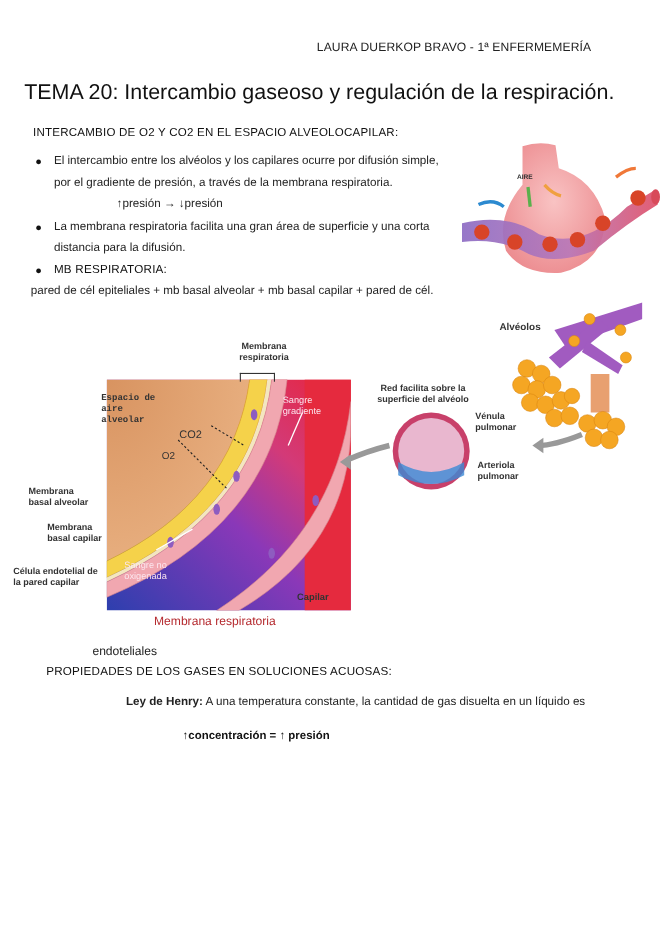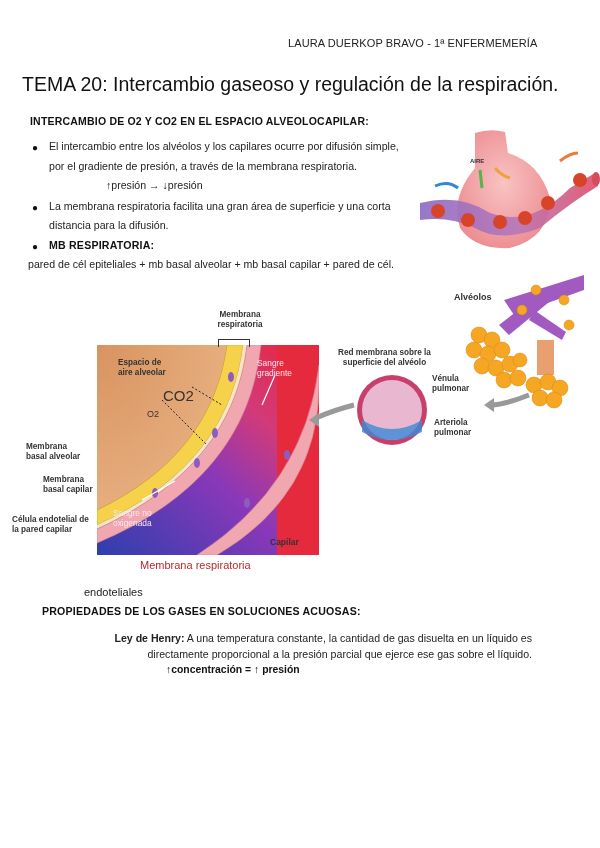--- a/index.html
+++ b/index.html
@@ -1,21 +1,21 @@
 <!DOCTYPE html>
 <html><head>
 <meta charset="utf-8">
 <style>
   * { margin: 0; padding: 0; box-sizing: border-box; }
   html, body { width: 600px; height: 848px; background: #ffffff; overflow: hidden; }
   body { position: relative; font-family: "Liberation Sans", sans-serif; color: #111; }
   .abs { position: absolute; }
   .header-author { left: 288px; top: 37px; font-size: 11px; letter-spacing: 0.1px; color: #222; }
   .page-title { left: 22px; top: 73px; font-size: 19.5px; color: #111; white-space: nowrap; }
-  .section-heading { font-weight: bold; font-size: 10.5px; letter-spacing: 0.2px; white-space: nowrap; }
+  .section-heading { font-weight: normal; font-size: 10.5px; letter-spacing: 0.2px; white-space: nowrap; }
   .body-text { font-size: 10.6px; line-height: 20px; color: #222; }
   .bullet { position: absolute; left: 32px; font-size: 10px; }
   .caption-red { color: #b52a2f; font-size: 11px; }
   .lbl { position: absolute; font-weight: bold; font-size: 8.2px; line-height: 10px; color: #333; }
   .lbl-white { position: absolute; font-size: 8.4px; line-height: 10px; color: #fce6ee; }
   .lbl-plain { position: absolute; font-size: 11px; color: #222; margin-left: 36px; }
 </style>
 </head>
 <body>
 
@@ -104,24 +104,24 @@
     <ellipse cx="150" cy="158" rx="3" ry="5" fill="#8e5cc0"></ellipse>
     <path d="M95 42 L125 60" stroke="#222" stroke-width="1" stroke-dasharray="2,2"></path>
     <path d="M65 55 L110 100" stroke="#222" stroke-width="1" stroke-dasharray="2,2"></path>
     <path d="M165 60 L178 30" stroke="#fff" stroke-width="1.2"></path>
     <path d="M45 155 L78 136" stroke="#fff" stroke-width="1.2"></path>
   </svg>
 
   <div class="abs" style="left:218px; top:44px; width:32px; height:8px; border:1px solid #333; border-bottom:none;"></div>
   <div class="lbl" style="left:210px; top:15px; text-align:center; width:60px;">Membrana respiratoria</div>
 
-  <div class="lbl" style="left:118px; top:63px; width:60px;">Espacio de aire alveolar</div>
+  <div class="lbl" style="left:92px; top:63px; width:60px;font-family:Liberation Mono, monospace;">Espacio de aire alveolar</div>
   <div class="lbl-white" style="left:257px; top:63px; width:48px;">Sangre gradiente</div>
   <div class="lbl-white" style="left:113px; top:213px; width:50px;">Sangre no oxigenada</div>
-  <div class="lbl" style="left:163px; top:96px; font-weight:normal; font-size:15px;">CO2</div>
+  <div class="lbl" style="left:163px; top:96px; font-weight:normal; font-size:10px;">CO2</div>
   <div class="lbl" style="left:147px; top:114px; font-weight:normal; font-size:9px;">O2</div>
   <div class="lbl" style="left:270px; top:242px; font-weight:bold; font-size:8.5px;">Capilar</div>
 
   <div class="lbl" style="left:26px; top:147px; width:60px;">Membrana basal alveolar</div>
   <div class="lbl" style="left:22px; top:180px; width:60px;margin-left:21px;">Membrana basal capilar</div>
   <div class="lbl" style="left:12px; top:220px; width:85px;">Célula endotelial de la pared capilar</div>
 
   <div class="abs caption-red" style="left:140px; top:264px;">Membrana respiratoria</div>
 </div>
 
@@ -157,29 +157,28 @@
     </g>
     <path d="M225 125 Q200 135 185 135" stroke="#999" stroke-width="5" fill="none"></path>
     <polygon points="180,135 190,128 190,142" fill="#999"></polygon>
     <circle cx="88" cy="140" r="35" fill="#c8406a"></circle>
     <circle cx="88" cy="140" r="30" fill="#e9b7cf"></circle>
     <path d="M58 150 Q88 168 118 150 L118 162 Q88 178 58 162 Z" fill="#3b8ad6" opacity="0.8"></path>
     <path d="M50 135 Q30 140 12 148" stroke="#999" stroke-width="5" fill="none"></path>
     <polygon points="5,150 15,143 15,157" fill="#999"></polygon>
   </svg>
   <div class="lbl" style="left:150px; top:22px; font-size:9px;">Alvéolos</div>
-  <div class="lbl" style="left:28px; top:78px; width:105px; text-align:center;">Red membrana sobre la superficie del alvéolo</div>
+  <div class="lbl" style="left:28px; top:78px; width:105px; text-align:center;">Red facilita sobre la superficie del alvéolo</div>
   <div class="lbl" style="left:128px; top:104px; width:50px;">Vénula pulmonar</div>
   <div class="lbl" style="left:130px; top:148px; width:50px;">Arteriola pulmonar</div>
 </div>
 
 <div class="abs lbl-plain" style="left:48px; top:586px;">endoteliales</div>
 
 <div class="abs section-heading" style="left:42px; top:605px; font-size:10.6px;">PROPIEDADES DE LOS GASES EN SOLUCIONES ACUOSAS:</div>
 
 <div class="abs body-text" style="left:42px; top:630px; width:490px; line-height:16px;text-align:right;">
   <div style="white-space:nowrap;">
     <b>Ley de Henry:</b><span> A una temperatura constante, la cantidad de gas disuelta en un líquido es</span>
   </div>
-  <div style="white-space:nowrap;">directamente proporcional a la presión parcial que ejerce ese gas sobre el líquido.</div>
 </div>
 
 <div class="abs" style="left:166px; top:664px; font-size:10.4px; font-weight:bold;">↑concentración = ↑ presión</div>
 
 </body></html>

